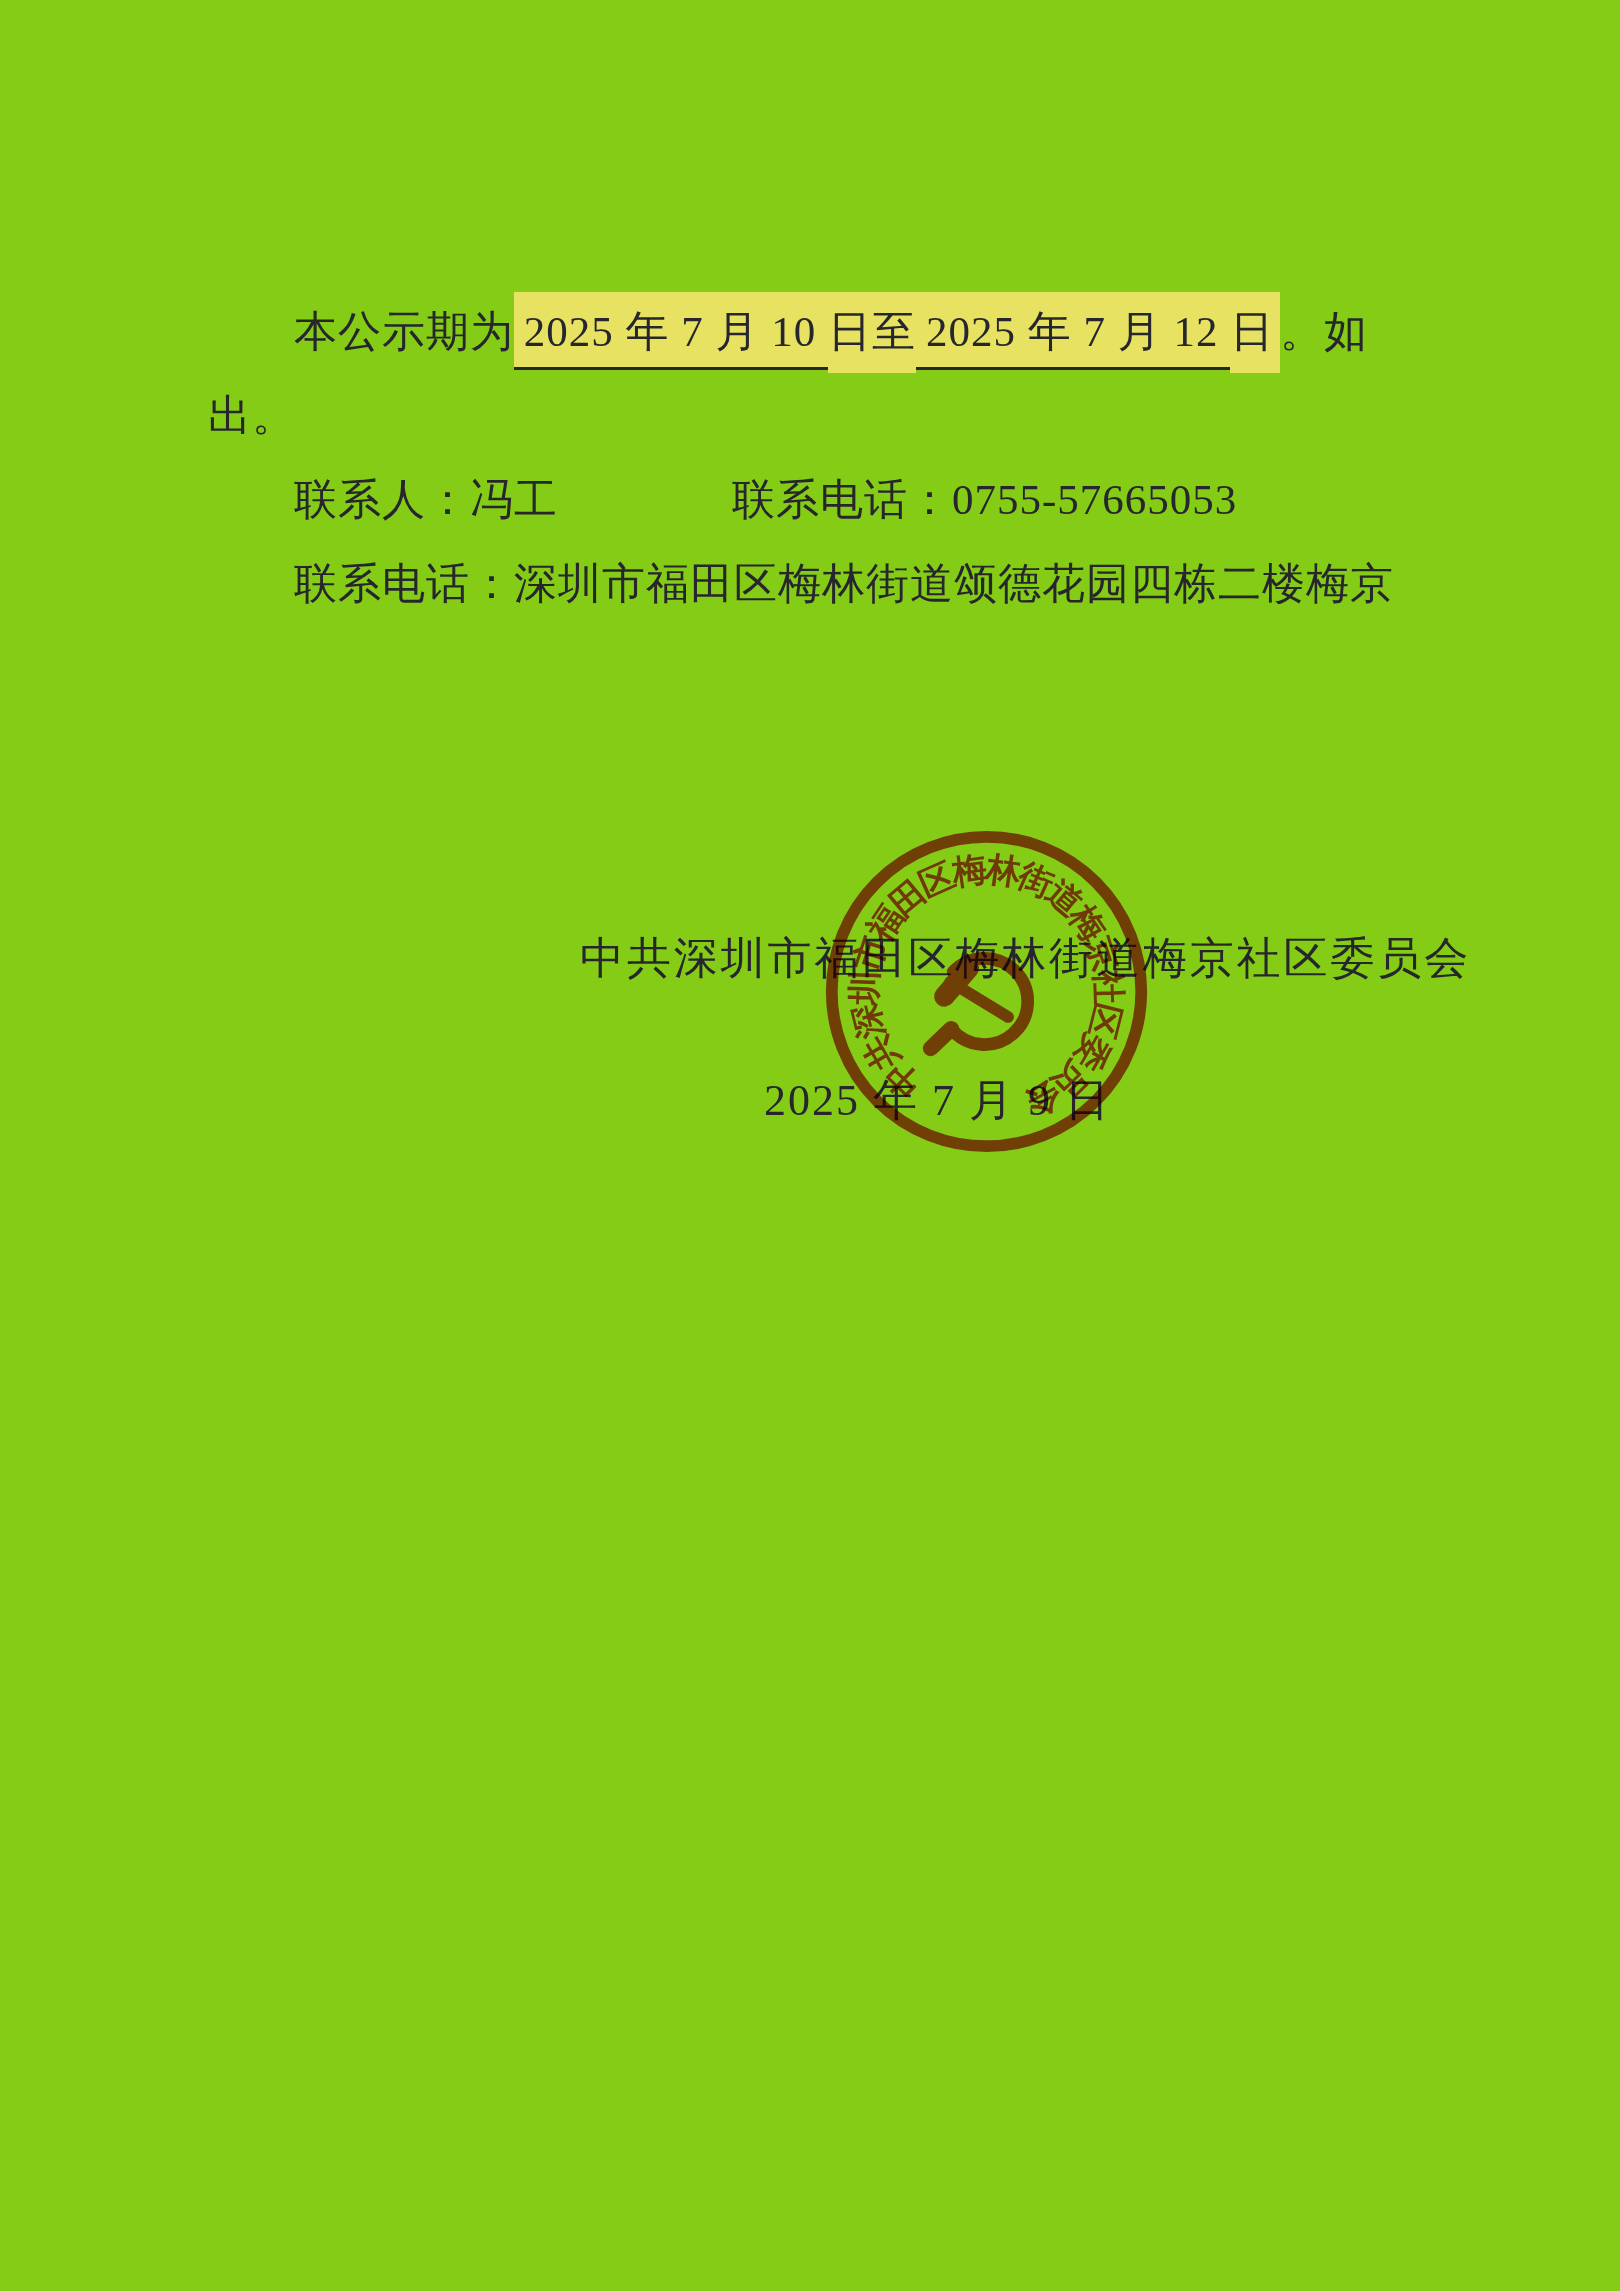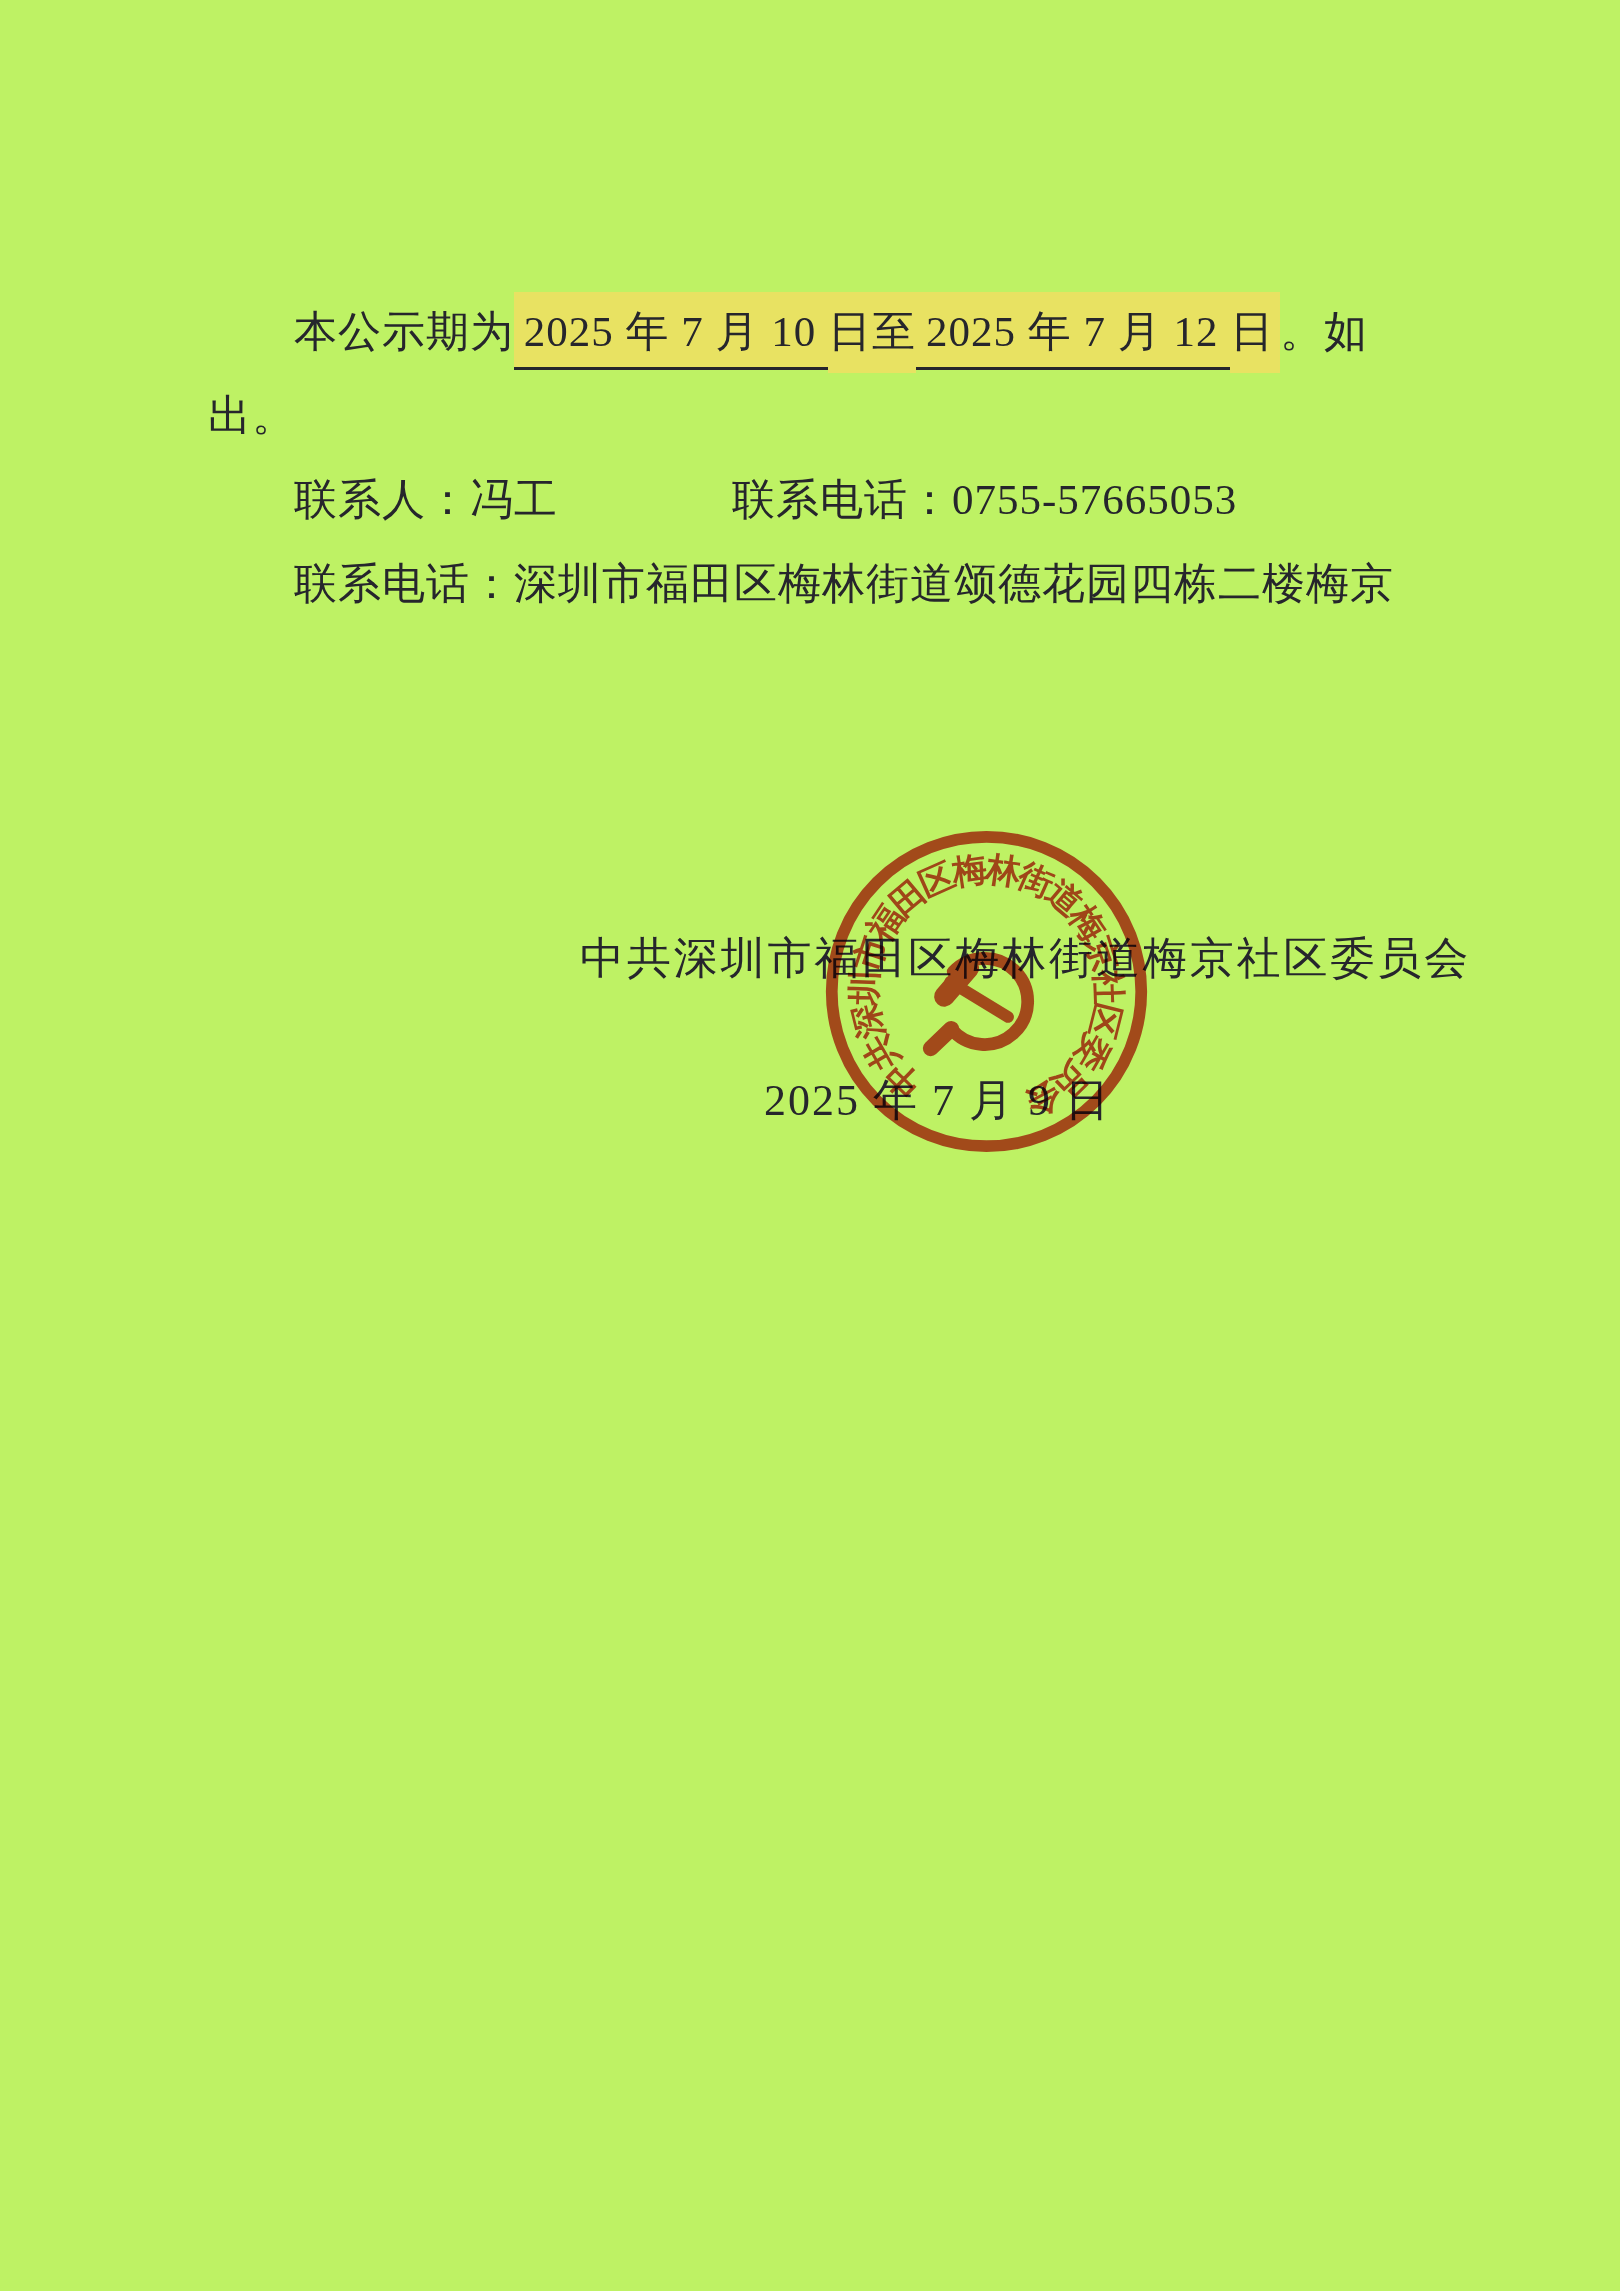--- a/index.html
+++ b/index.html
@@ -1,21 +1,21 @@
 <!DOCTYPE html>
 <html><head>
 <meta charset="utf-8">
 <style>
   html, body { margin: 0; padding: 0; background: #888; }
   .page {
     position: relative;
     width: 1620px;
     height: 2292px;
     margin: 0 auto;
-    background: #bef264;
+    background: #84cc16;
     overflow: hidden;
     font-family: "Liberation Serif", "DejaVu Serif", serif;
     color: #26262c;
   }
   .content {
     position: absolute;
     left: 208px;
     top: 290px;
     width: 1206px;
     font-size: 43px;

